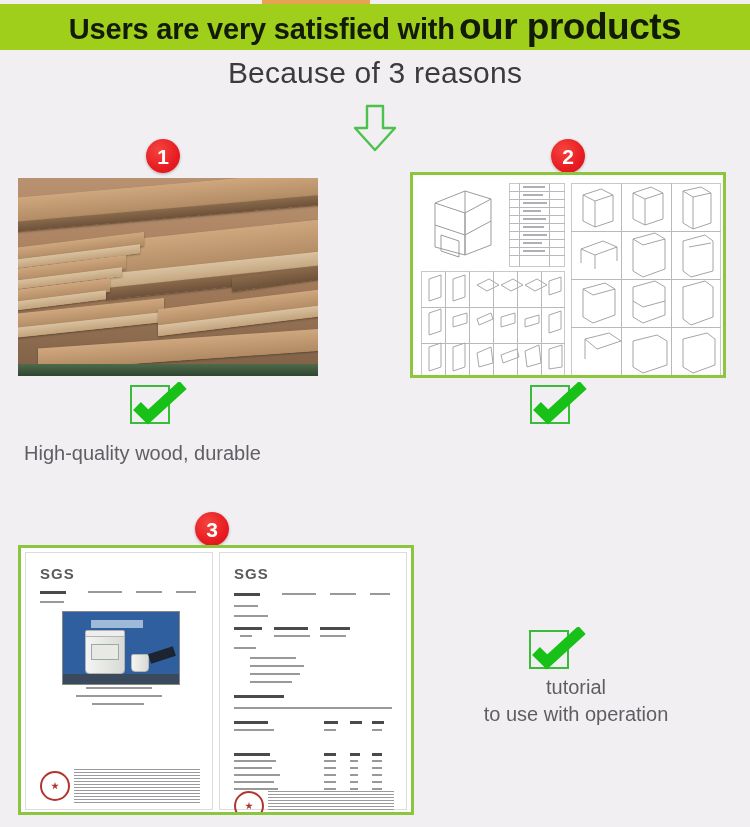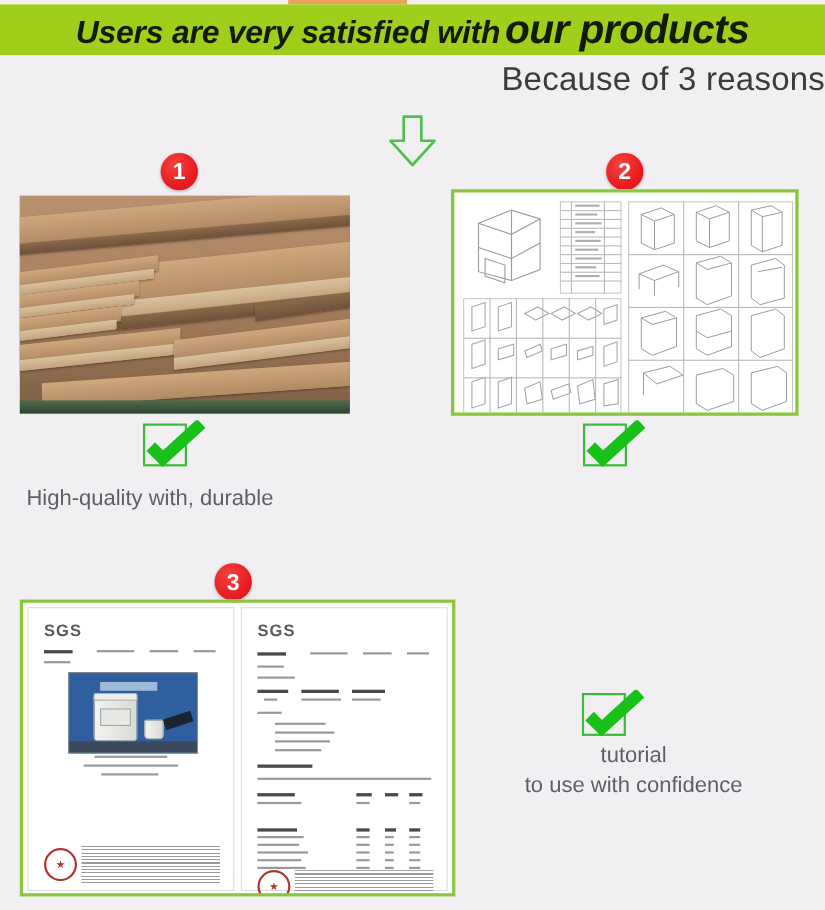--- a/index.html
+++ b/index.html
@@ -18,29 +18,29 @@
 
   
   .banner{
     position:absolute;left:0;top:4px;width:750px;height:46px;
     background:#9fce1b;
     display:flex;align-items:center;justify-content:center;
     overflow:hidden;
   }
   .banner-text{
     white-space:nowrap;color:#121a08;
-    font-weight:bold;letter-spacing:-.2px;font-style:italic;
+    font-weight:bold;letter-spacing:-.2px;
   }
   .banner-text .t1{font-size:29px;}
   .banner-text .t2{font-size:37px;letter-spacing:-.5px;}
 
   
   .subtitle{
     position:absolute;left:0;top:56px;width:750px;
-    text-align:right;font-size:30px;color:#3b3b3d;
+    text-align:center;font-size:30px;color:#3b3b3d;
     letter-spacing:.2px;
   }
 
   
   .arrow-wrap{
     position:absolute;left:345px;top:104px;width:60px;height:48px;
   }
 
   
   .badge{
@@ -156,21 +156,21 @@
   <div class="greenstrip"></div>
 </div>
 
 <div class="check" style="left:128px;top:382px;">
   <svg width="62" height="44" viewBox="0 0 62 44">
     <rect x="3" y="4" width="38" height="37" fill="none" stroke="#3cba3c" stroke-width="2"></rect>
     <path d="M9 24 L20 35 L55 3" fill="none" stroke="#17c117" stroke-width="11" stroke-linecap="butt" stroke-linejoin="miter"></path>
   </svg>
 </div>
 
-<div class="caption cap1">High-quality with, durable</div>
+<div class="caption cap1">High-quality wood, durable</div>
 
 <div class="badge badge-2">2</div>
 
 <div class="frame photo2">
   <div class="sheet">
 
     <div class="cellbox" style="left:4px;top:4px;width:82px;height:82px;border:none;">
       <svg width="82" height="82" viewBox="0 0 82 82">
         <g fill="none" stroke="#9b9b9f" stroke-width="1">
           <path d="M14 20 L44 8 L70 16 L70 62 L44 72 L14 64 Z"></path>
@@ -379,14 +379,14 @@
 
 <div class="check" style="left:527px;top:627px;">
   <svg width="62" height="44" viewBox="0 0 62 44">
     <rect x="3" y="4" width="38" height="37" fill="none" stroke="#3cba3c" stroke-width="2"></rect>
     <path d="M9 24 L20 35 L55 3" fill="none" stroke="#17c117" stroke-width="11" stroke-linecap="butt" stroke-linejoin="miter"></path>
   </svg>
 </div>
 
 <div class="caption cap3">
   <div>tutorial</div>
-  <div>to use with confidence</div>
+  <div>to use with operation</div>
 </div>
 
 </body></html>

